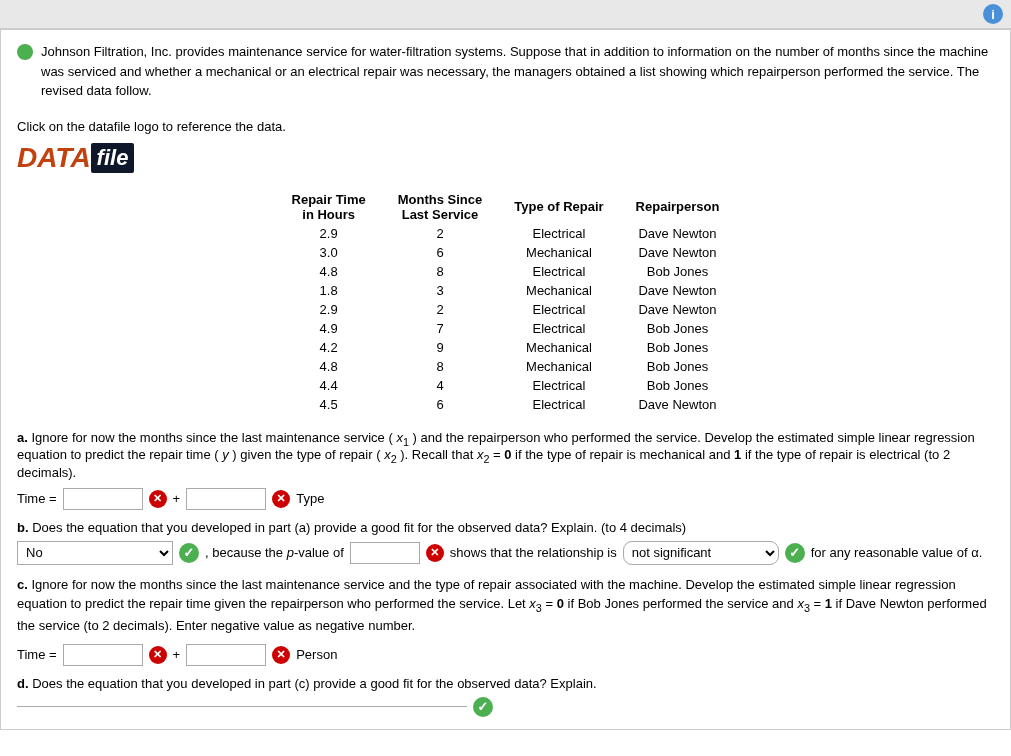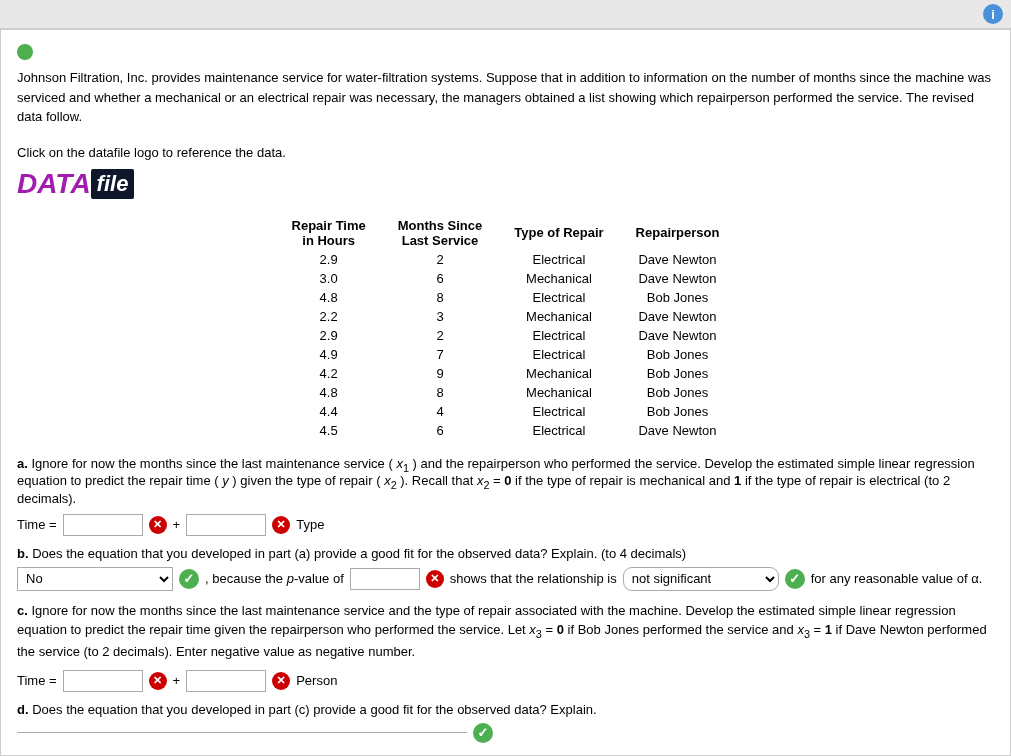--- a/index.html
+++ b/index.html
@@ -32,21 +32,21 @@
       margin-bottom: 8px;
     }
     .data-logo {
       display: inline-flex;
       align-items: center;
       margin-bottom: 16px;
     }
     .data-logo .data-part {
       font-size: 28px;
       font-weight: bold;
-      color: #a21caf;
+      color: #c2410c;
       font-style: italic;
     }
     .data-logo .file-part {
       background: #0f172a;
       color: white;
       font-size: 22px;
       font-weight: bold;
       padding: 2px 6px;
       border-radius: 2px;
       font-style: italic;
@@ -160,21 +160,21 @@
 </head>
 <body>
 
 <div class="top-bar">
   <span style="width:20px;height:20px;background:#4a90d9;border-radius:50%;display:inline-flex;align-items:center;justify-content:center;color:white;font-weight:bold;font-size:13px;">i</span>
 </div>
 
 <div class="main-content">
 
   
-  <div style="display:flex;align-items:flex-start;gap:8px;margin-bottom:8px;flex-direction:column;">
+  <div style="display:flex;align-items:flex-start;gap:8px;margin-bottom:8px;">
     <span style="width:16px;height:16px;background:#4CAF50;border-radius:50%;margin-top:2px;flex-shrink:0;display:inline-block;"></span>
     <p class="intro-text">Johnson Filtration, Inc. provides maintenance service for water-filtration systems. Suppose that in addition to information on the number of months since the machine was serviced and whether a mechanical or an electrical repair was necessary, the managers obtained a list showing which repairperson performed the service. The revised data follow.</p>
   </div>
 
   <p class="click-text">Click on the datafile logo to reference the data.</p>
 
   
   <div class="data-logo">
     <span class="data-part">DATA</span>
     <span class="file-part">file</span>
@@ -213,21 +213,21 @@
     <td>Mechanical</td>
     <td>Dave Newton</td>
   </tr>
         <tr>
     <td>4.8</td>
     <td>8</td>
     <td>Electrical</td>
     <td>Bob Jones</td>
   </tr>
         <tr>
-    <td>2.2</td>
+    <td>1.8</td>
     <td>3</td>
     <td>Mechanical</td>
     <td>Dave Newton</td>
   </tr>
         <tr>
     <td>2.9</td>
     <td>2</td>
     <td>Electrical</td>
     <td>Dave Newton</td>
   </tr>

